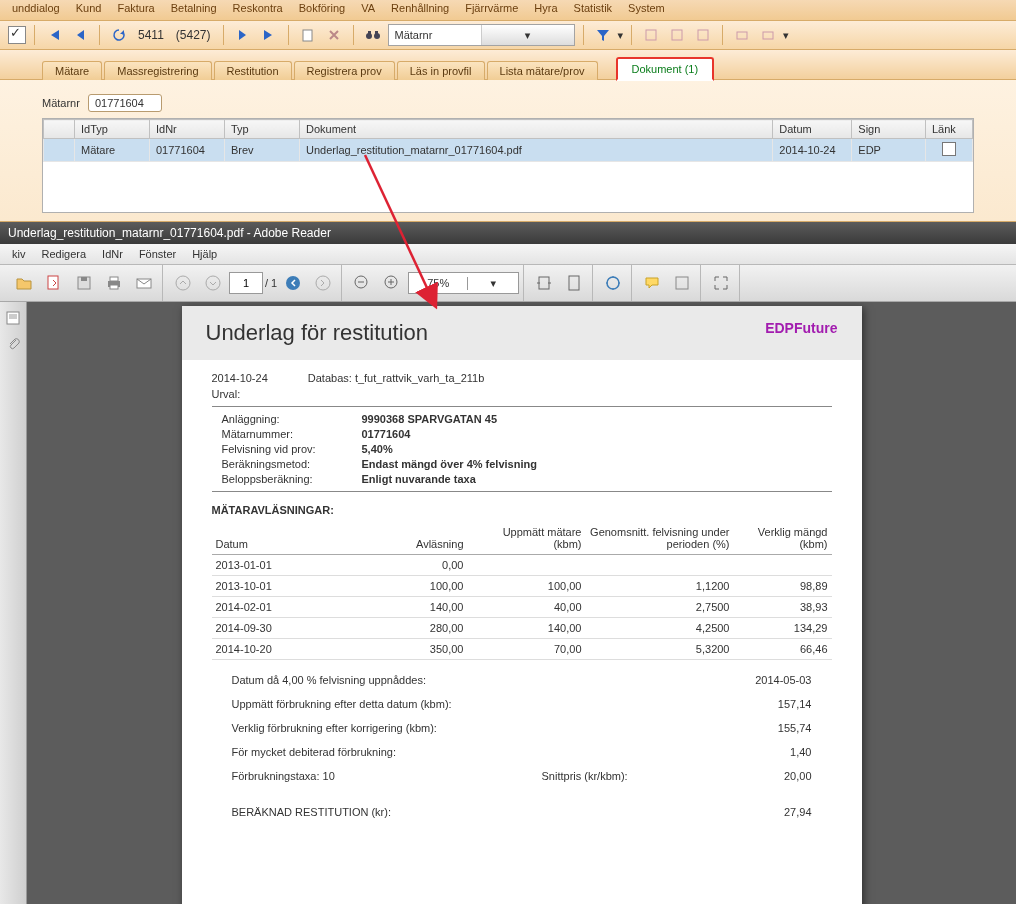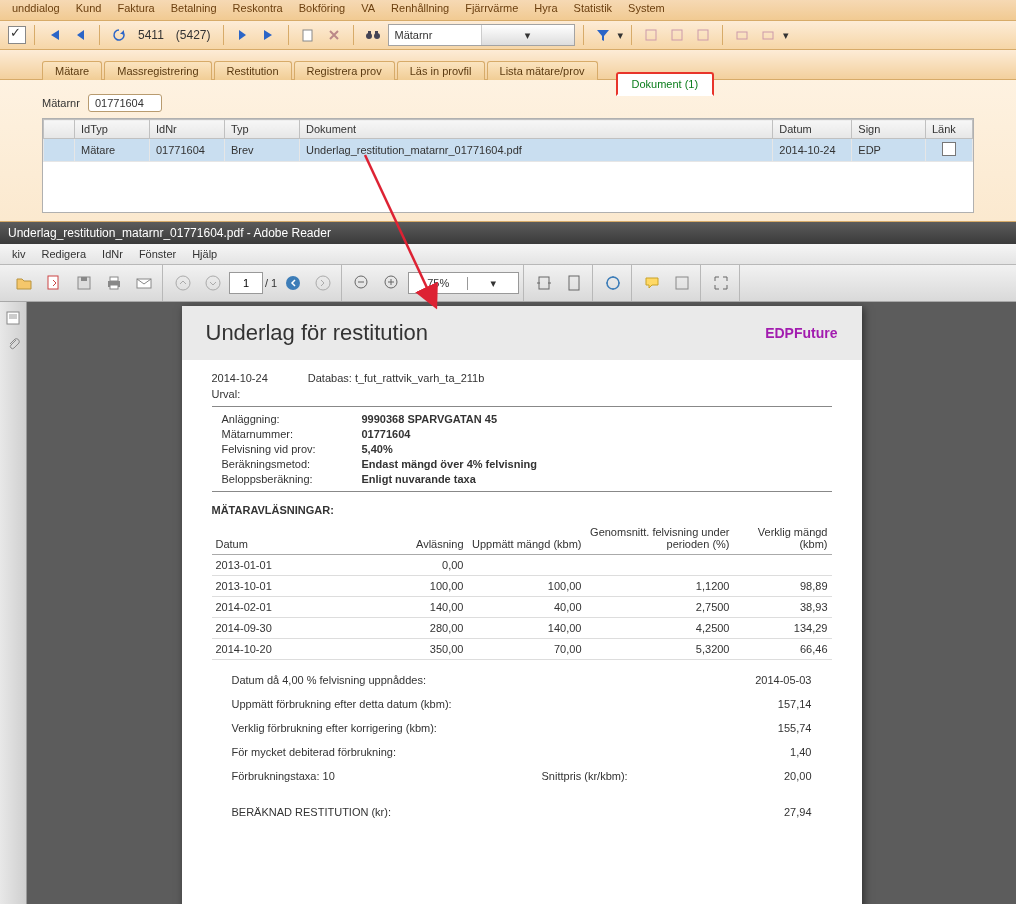--- a/index.html
+++ b/index.html
@@ -7,21 +7,21 @@
 .main-menu .mitem{padding:2px 8px;cursor:default;color:#6b3f0f}
 .toolbar1{background:linear-gradient(#fdecd7,#f6d6a7);height:28px;border-bottom:1px solid #d7ab69;display:flex;align-items:center;padding:0 8px;gap:4px}
 .divider{width:1px;height:20px;background:#d7ab69;margin:0 4px}
 .iconbtn{width:20px;height:20px;display:inline-flex;align-items:center;justify-content:center;border:1px solid transparent;border-radius:2px}
 .navcount{font-size:12px;color:#333;padding:0 4px}
 .dropdown-field{display:flex;align-items:center;border:1px solid #a3a3a3;background:#fff;height:20px}
 .dropdown-field span{padding:0 6px;min-width:80px}
 .dropdown-field .dd-arrow{width:16px;height:100%;background:linear-gradient(#fff,#ddd);border-left:1px solid #ccc;display:flex;align-items:center;justify-content:center}
 .tab-strip{background:linear-gradient(#fdecd7,#f3d09d);height:26px;display:flex;align-items:flex-end;padding:3px 8px 0 42px;border-bottom:1px solid #d7ab69;gap:2px}
 .tab{background:linear-gradient(#fbe4c0,#f1cd95);border:1px solid #d7ab69;border-bottom:none;border-radius:3px 3px 0 0;padding:3px 12px;font-size:11px;color:#5b3a10;position:relative;top:1px}
-.tab.active{background:#fff;color:#0a7d1b;border:2px solid #e8352b;border-bottom:2px solid #fff;padding:4px 14px;font-weight:normal;top:17px;z-index:5}
+.tab.active{background:#fff;color:#0a7d1b;border:2px solid #e8352b;border-bottom:2px solid #fff;padding:4px 14px;font-weight:normal;top:2px;z-index:5}
 .content-area{background:linear-gradient(#fef2e1,#fbe9cf);padding:8px 42px;border-bottom:1px solid #d7ab69}
 .field-row{display:flex;align-items:center;gap:8px;margin:6px 0}
 .field-row label{font-size:11px;color:#333}
 .text-input{border:1px solid #b89b6f;background:#fff;padding:2px 6px;font-size:11px;min-width:60px;border-radius:3px}
 .grid-wrap{background:#fff;border:1px solid #b0b0b0;margin:4px 0 0 0}
 .grid-table{width:100%;border-collapse:collapse;font-size:11px}
 .grid-table th{background:linear-gradient(#f7f7f7,#e6e6e6);border:1px solid #c0c0c0;padding:3px 6px;text-align:left;font-weight:normal;color:#333}
 .grid-table td{border:1px solid #e6e6e6;padding:3px 6px;background:#c9def0}
 .grid-blank{height:50px;background:#fff}
 .checkbox-cell{text-align:center}
@@ -31,21 +31,21 @@
 .adobe-toolbar{background:linear-gradient(#f2f2f2,#d9d9d9);border-bottom:1px solid #a8a8a8;height:36px;display:flex;align-items:center;padding:0 6px;gap:2px}
 .at-group{display:flex;align-items:center;gap:2px;padding:0 4px;border-right:1px solid #b8b8b8;height:100%}
 .at-btn{width:26px;height:26px;display:inline-flex;align-items:center;justify-content:center;border:1px solid transparent;border-radius:3px}
 .page-box{border:1px solid #999;background:#fff;width:28px;height:18px;text-align:center;font-size:11px}
 .zoom-dd{border:1px solid #999;background:#fff;height:20px;display:flex;align-items:center}
 .zoom-dd span{padding:0 8px;min-width:42px;text-align:center}
 .adobe-body{display:flex;height:616px;background:#5c5c5c}
 .adobe-sidebar{width:26px;background:linear-gradient(to right,#e8e8e8,#cfcfcf);border-right:1px solid #999;display:flex;flex-direction:column;align-items:center;padding-top:8px;gap:10px}
 .adobe-page-area{flex:1;background:#5c5c5c;display:flex;justify-content:center;padding-top:4px;overflow:hidden}
 .pdf-page{width:680px;background:#fff;box-shadow:2px 2px 8px rgba(0,0,0,.5);padding:0;font-family:Verdana,Arial,sans-serif}
-.pdf-header{background:#eaeaea;padding:14px 24px;display:flex;justify-content:space-between;align-items:center}
+.pdf-header{background:#eaeaea;padding:14px 24px;display:flex;justify-content:space-between;align-items:flex-start}
 .pdf-header h1{margin:0;font-size:22px;font-weight:normal;color:#333}
 .pdf-header .brand{font-weight:bold;font-size:14px;color:#a21caf}
 .pdf-body{padding:8px 30px;font-size:11px;color:#333}
 .meta-row{display:flex;gap:40px;margin:4px 0}
 .hr{border:none;border-top:1px solid #888;margin:6px 0}
 .info-block{margin:6px 0 6px 10px}
 .info-block .line{display:flex;margin:3px 0}
 .info-block .lab{width:140px}
 .info-block .val{font-weight:bold}
 .section-title{font-weight:bold;margin:12px 0 6px 0}
@@ -404,21 +404,21 @@
                 <span class="val">Enligt nuvarande taxa</span>
               </div>
         </div>
         <hr class="hr">
         <div class="section-title">MÄTARAVLÄSNINGAR:</div>
         <table class="read-table">
           <thead>
                 <tr>
             <th>Datum</th>
             <th>Avläsning</th>
-            <th style="width:110px">Uppmätt mängd (kbm)</th>
+            <th style="width:110px">Uppmätt mätare (kbm)</th>
             <th style="width:140px">Genomsnitt. felvisning under perioden (%)</th>
             <th style="width:90px">Verklig mängd (kbm)</th>
           </tr>
               </thead>
           <tbody id="read-rows">
                 <tr>
                   <td>2013-01-01</td>
                   <td>0,00</td>
                   <td></td>
                   <td></td>

